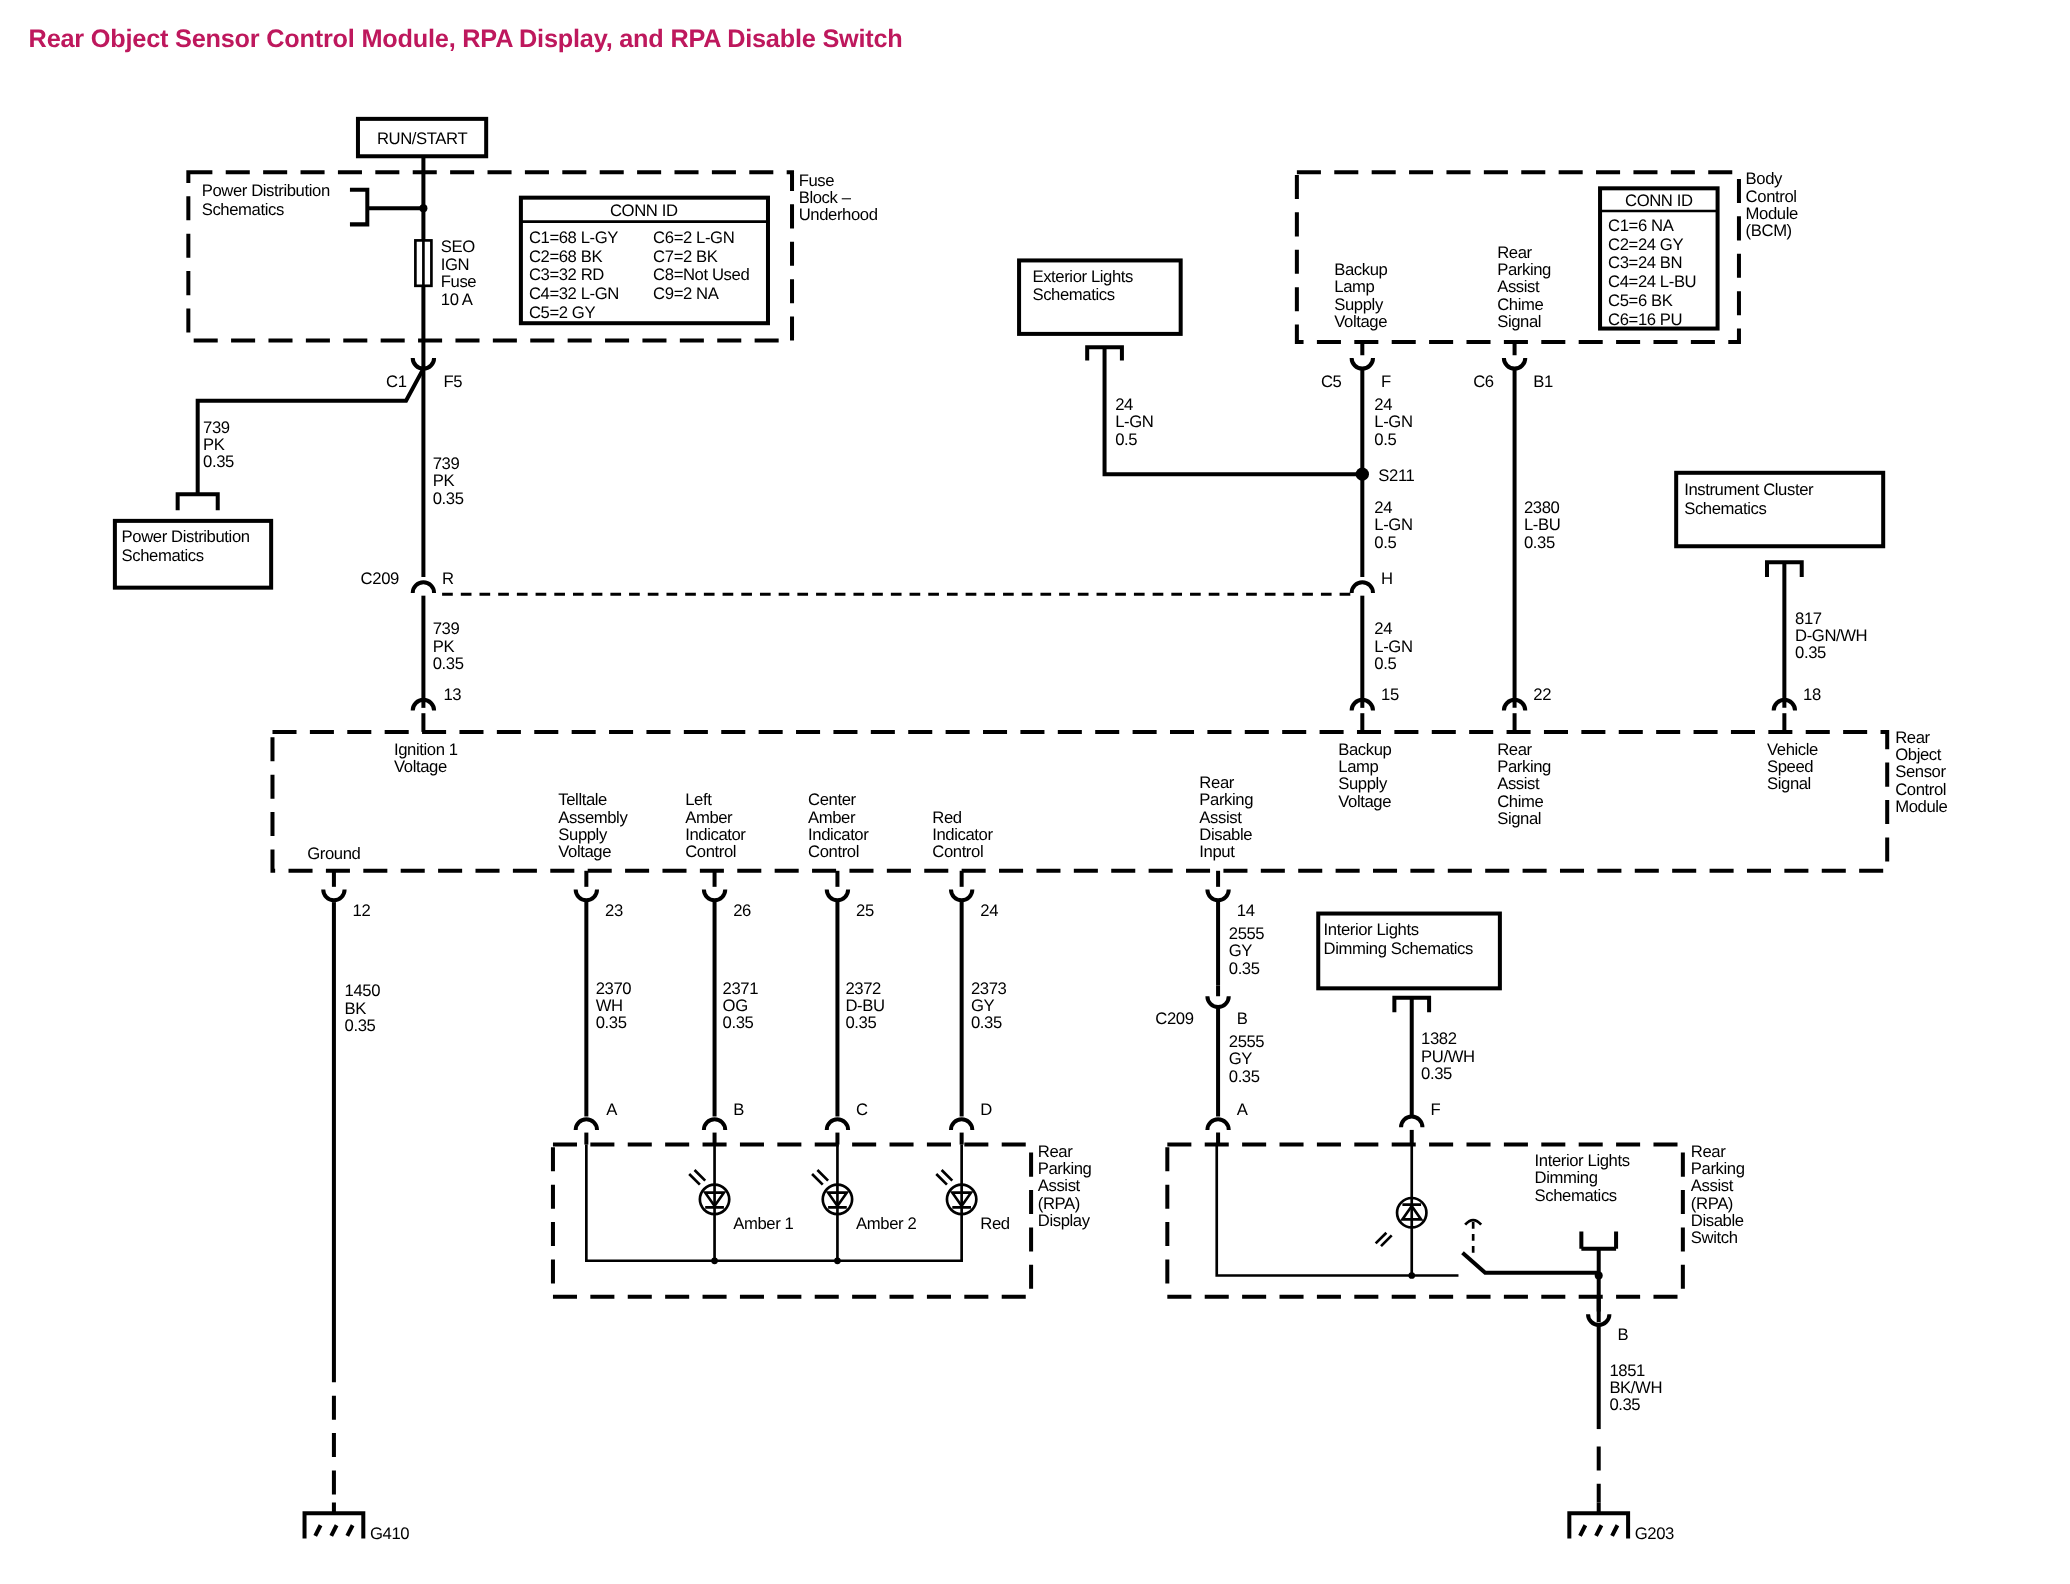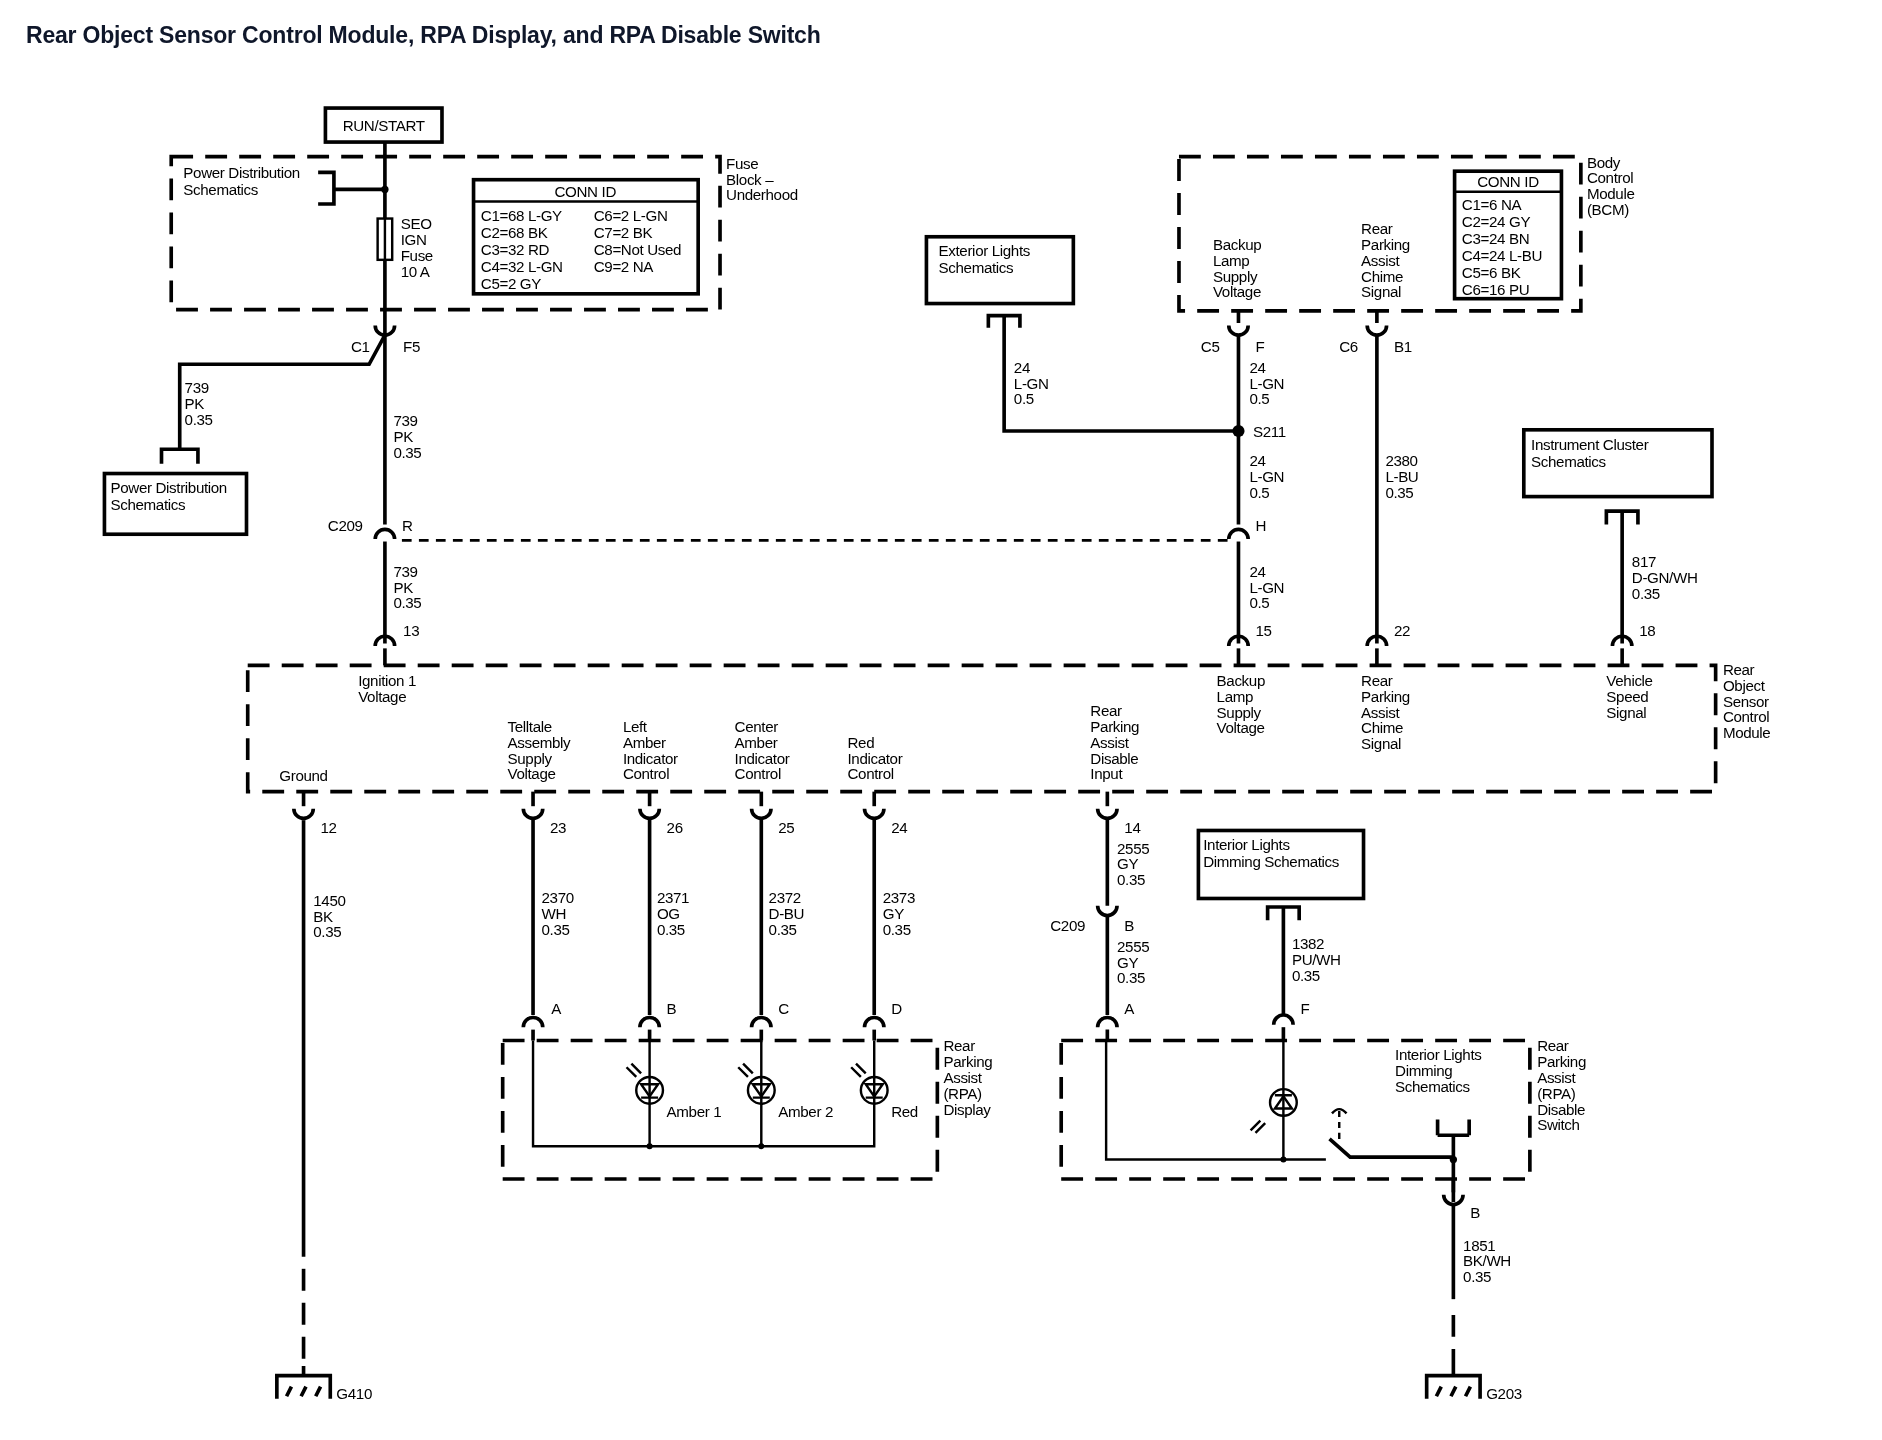--- a/index.html
+++ b/index.html
@@ -1,17 +1,17 @@
 <!DOCTYPE html>
 <html><head>
 <meta charset="utf-8">
 <style>
   html,body{margin:0;padding:0;background:#fff;}
   body{width:1882px;height:1440px;overflow:hidden;font-family:"Liberation Sans",sans-serif;}
-  #title{position:absolute;left:26px;top:22px;font-size:23px;font-weight:bold;color:#0f172a;letter-spacing:-0.2px;}
+  #title{position:absolute;left:26px;top:22px;font-size:23px;font-weight:bold;color:#be185d;letter-spacing:-0.2px;}
   svg{position:absolute;left:0;top:0;}
   .t{font-family:"Liberation Sans",sans-serif;font-size:12.5px;fill:#000;letter-spacing:-0.3px;}
   .w{stroke:#000;stroke-width:3;fill:none;}
   .wt{stroke:#000;stroke-width:2;fill:none;}
   .d{stroke:#000;stroke-width:3;fill:none;stroke-dasharray:18 10;}
   .dd{stroke:#000;stroke-width:2.2;fill:none;stroke-dasharray:8 6;}
   .box{stroke:#000;stroke-width:3;fill:#fff;}
 </style>
 </head>
 <body>

